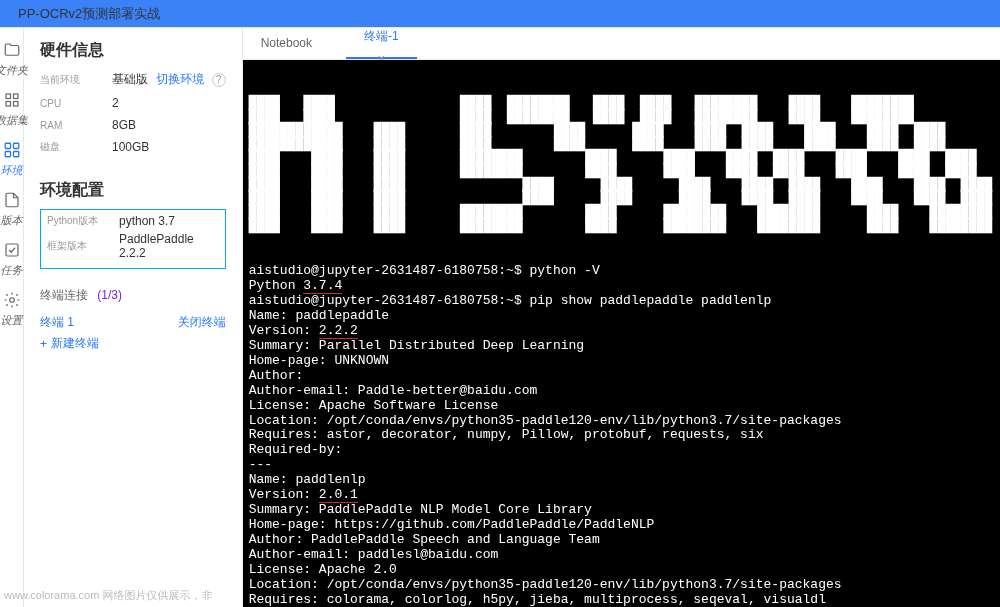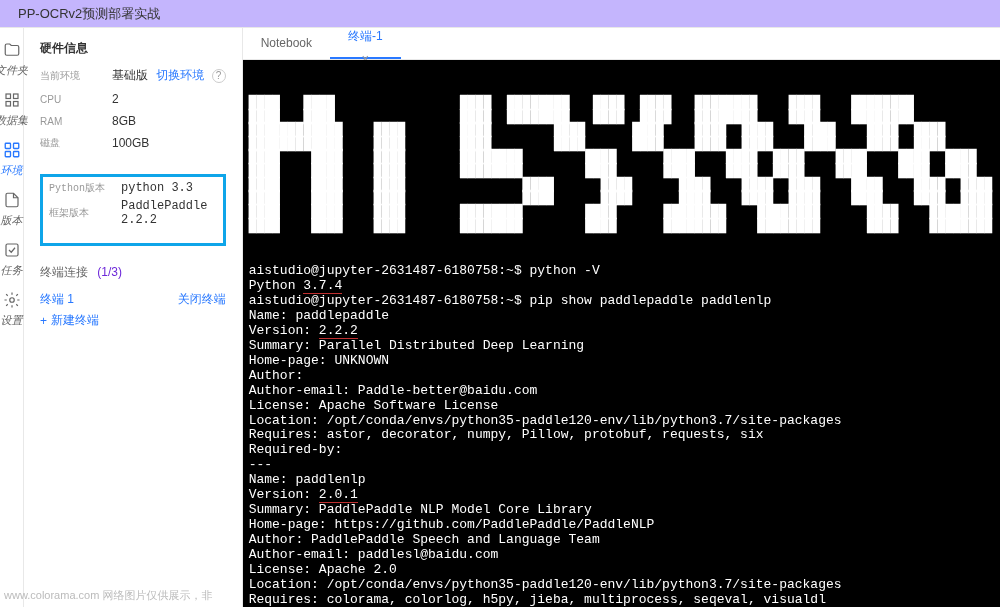--- a/index.html
+++ b/index.html
@@ -7,21 +7,21 @@
     font-family: -apple-system, BlinkMacSystemFont, "Segoe UI", "PingFang SC", "Microsoft YaHei", sans-serif;
     font-size: 12px;
     color: #333;
     background: #fff;
     width: 1000px;
     height: 607px;
     overflow: hidden;
   }
   .header {
     height: 28px;
-    background: #c4b5fd;
+    background: #3b82f6;
     border-bottom: 1px solid #e8e8e8;
     display: flex;
     align-items: center;
     padding: 0 18px;
     font-size: 13px;
     color: #333;
   }
   .main {
     display: flex;
     height: calc(100% - 28px);
@@ -49,56 +49,56 @@
   .side-item .ico { width: 20px; height: 20px; margin-bottom: 3px; display:flex; align-items:center; justify-content:center;}
   .side-item.active .ico svg { stroke: #2878ff; }
   .panel {
     width: 228px;
     border-right: 1px solid #e8e8e8;
     padding: 12px 16px;
     font-size: 12px;
     color: #666;
   }
   .panel h4 {
-    font-size: 12px;
+    font-size: 16px;
     font-weight: 600;
     color: #333;
     margin-bottom: 10px;
   }
   .info-row { display: flex; align-items: center; margin-bottom: 8px; }
   .info-label { width: 72px; color: #999; font-size: 10px; }
   .info-value { color: #333; flex:1; }
   .link { color: #2878ff; cursor: pointer; font-size: 12px; text-align: center; }
   .help-icon {
     display:inline-flex; width:14px; height:14px; border:1px solid #ccc; border-radius:50%;
     font-size:10px; color:#999; align-items:center; justify-content:center; margin-left:4px;
   }
   .divider { height: 18px; }
   .env-box {
-    border: 3px solid #0ea5e9;
+    border: 1px solid #0ea5e9;
     padding: 4px 6px;
     margin-top: -2px;
-    font-family: Liberation Mono, monospace;
   }
   .env-box .info-row { margin-bottom: 4px; }
-  .env-box .info-row:last-child { margin-bottom: 12px; }
+  .env-box .info-row:last-child { margin-bottom: 4px; }
   .term-header { display:flex; align-items:center; justify-content:space-between; margin-bottom:10px; margin-top:18px;}
   .term-row { display:flex; align-items:center; justify-content:space-between; margin-bottom:4px;}
   .add-term { color:#2878ff; display:flex; align-items:center; gap:4px; cursor:pointer;}
   .content {
     flex: 1;
     display: flex;
     flex-direction: column;
   }
   .tabs {
     height: 32px;
     display: flex;
     align-items: stretch;
     border-bottom: 1px solid #e8e8e8;
     font-size: 12px;
+    gap: 16px;
   }
   .tab {
     padding: 0 18px;
     display: flex;
     align-items: center;
     gap: 6px;
     color: #666;
     cursor: pointer;
     border-bottom: 2px solid transparent;
   }
@@ -226,24 +226,25 @@
     <div class="info-row">
         <span class="info-label">RAM</span>
         <span class="info-value">8GB</span>
       </div>
     <div class="info-row">
         <span class="info-label">磁盘</span>
         <span class="info-value">100GB</span>
       </div>
 
     <div class="divider"></div>
+    <h4>环境配置</h4>
     <div class="env-box">
       <div class="info-row">
           <span class="info-label">Python版本</span>
-          <span class="info-value">python 3.3</span>
+          <span class="info-value">python 3.7</span>
         </div>
       <div class="info-row">
           <span class="info-label">框架版本</span>
           <span class="info-value">PaddlePaddle 2.2.2</span>
         </div>
     </div>
 
     <div class="term-header">
       <span>
         <span>终端连接</span>

